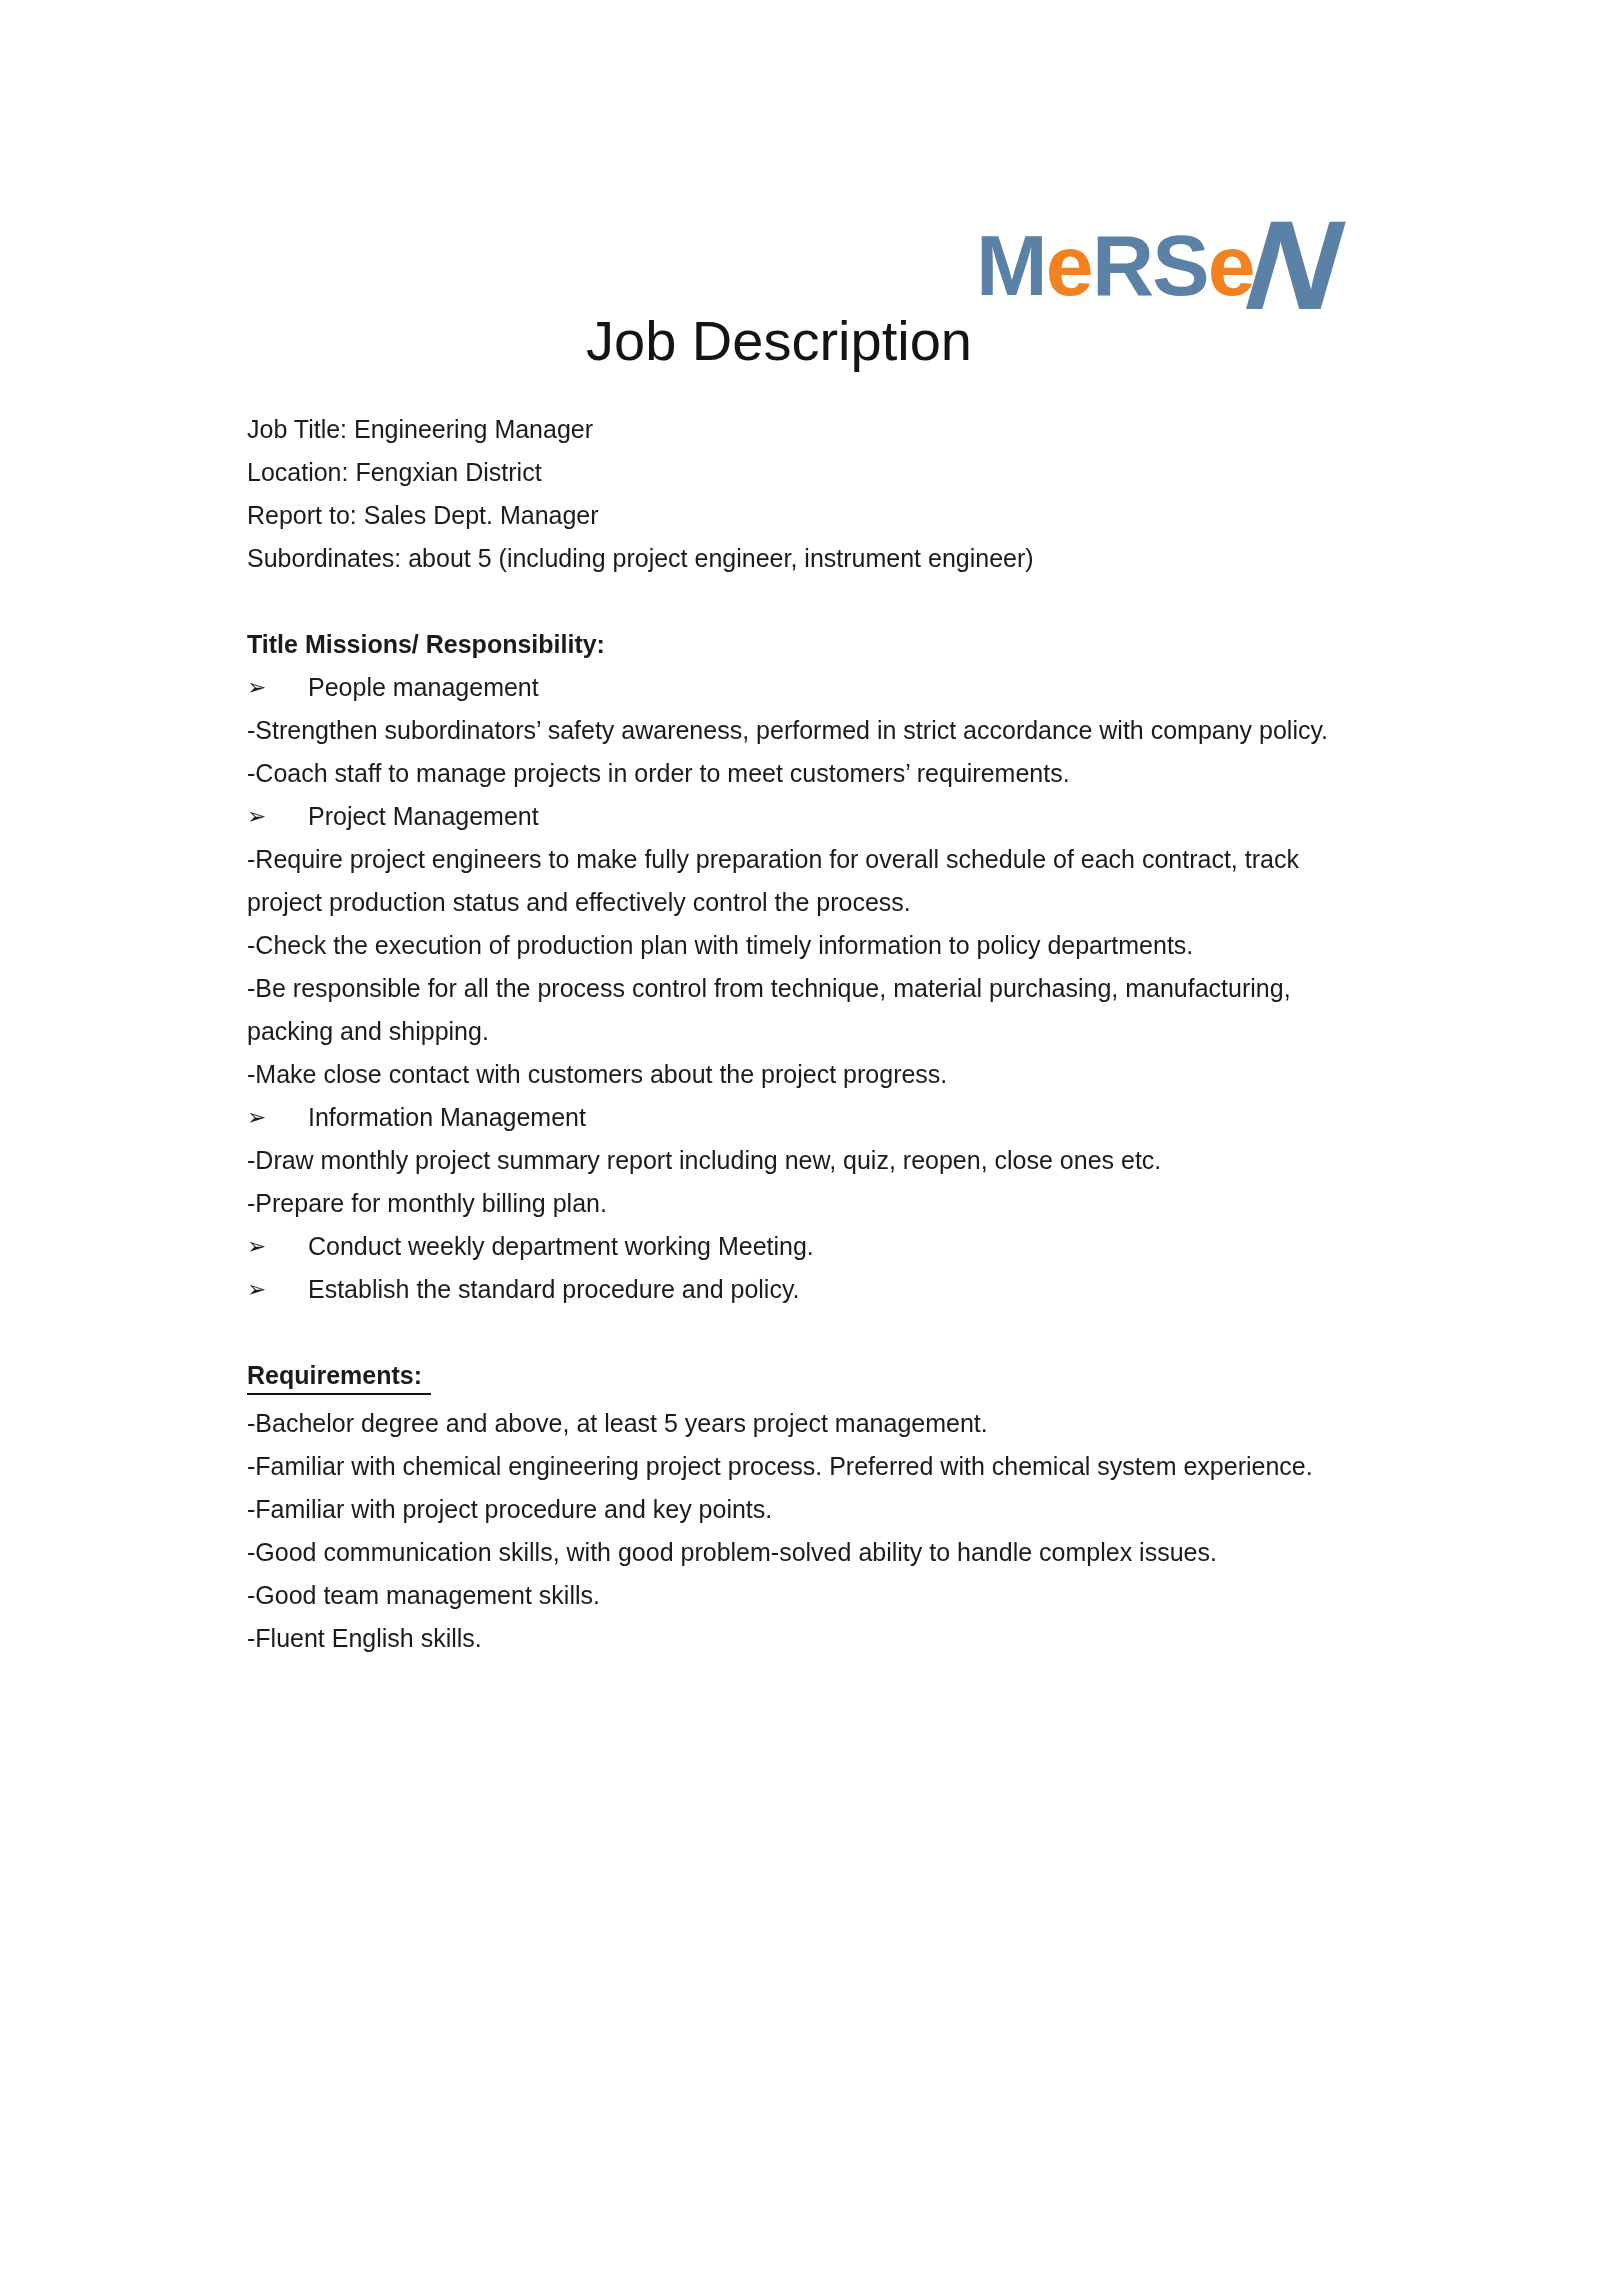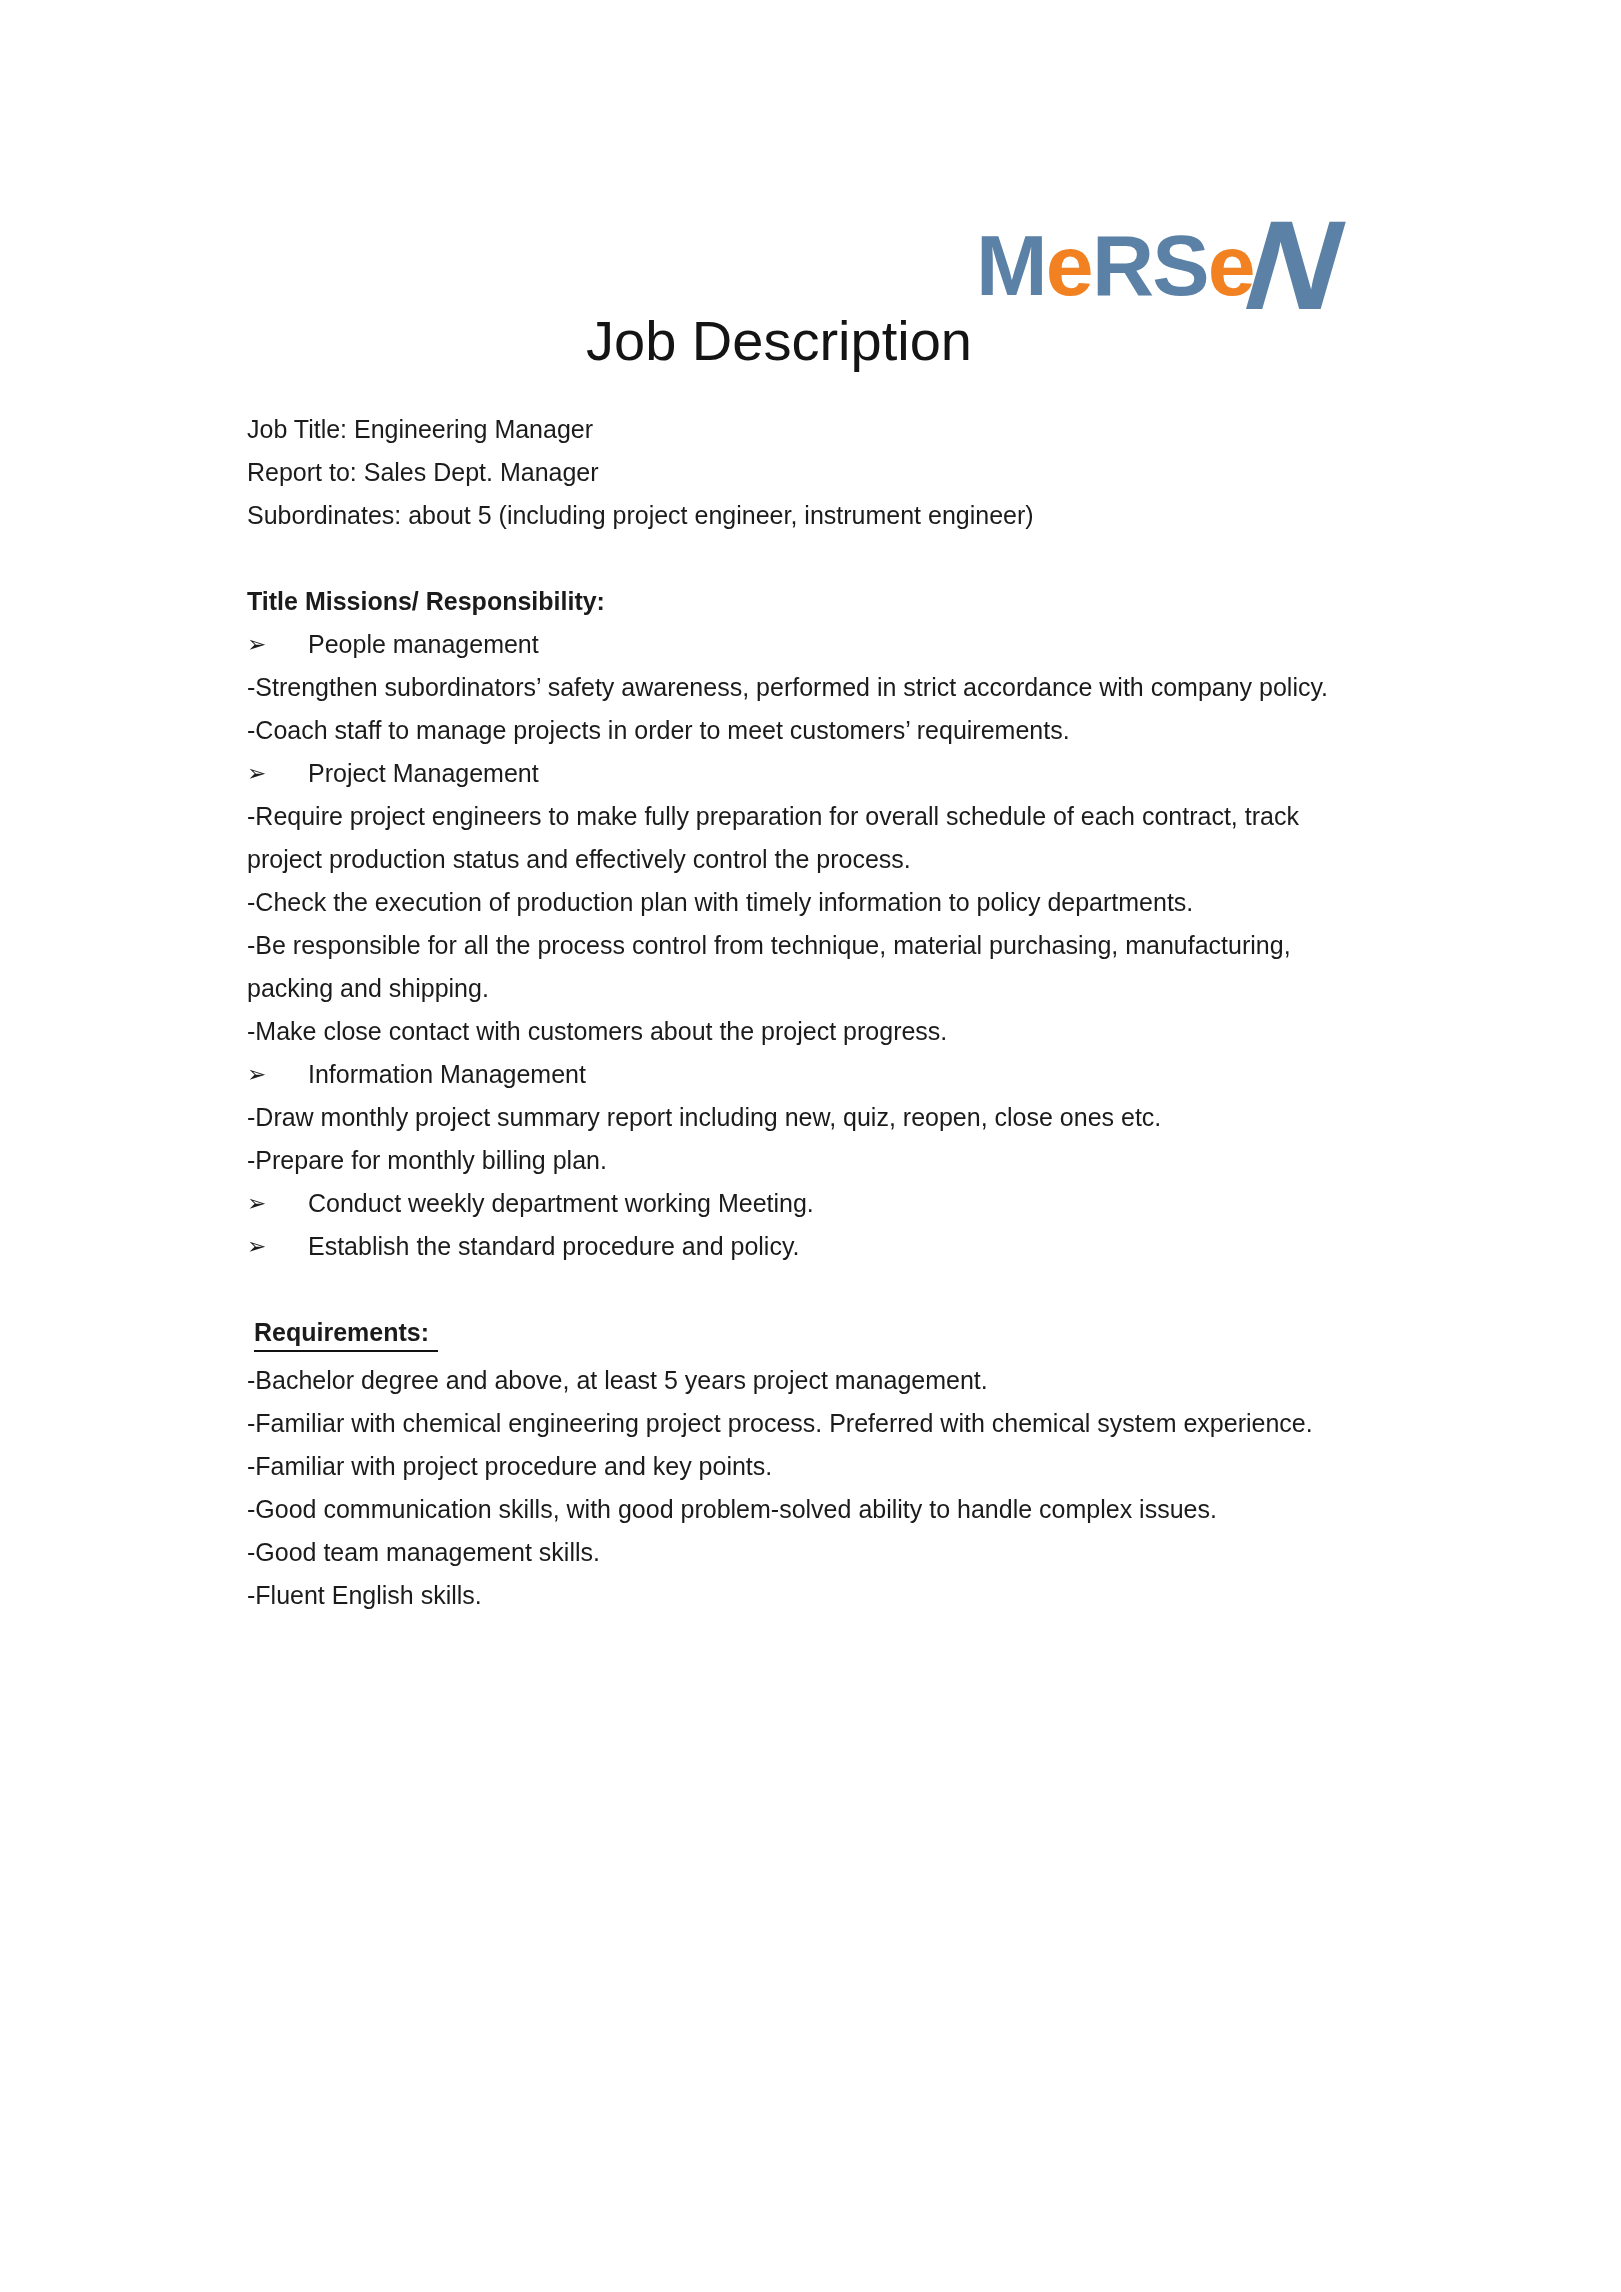--- a/index.html
+++ b/index.html
@@ -65,21 +65,20 @@
     font-weight: 700;
     font-size: 25px;
     line-height: 43px;
   }
   .heading.underlined {
     display: inline-block;
     border-bottom: 2.7px solid #111;
     line-height: 36px;
     margin-bottom: 7.1px;
     padding-right: 9px;
-    margin-left: 7px;
   }
 
   .body-line { }
 
   .bullet-row { display: flex; }
   .bullet-glyph {
     flex: none;
     width: 61px;
     font-family: "DejaVu Sans", sans-serif;
     font-size: 23px;
@@ -96,20 +95,21 @@
       <span class="logo-letter" style="color: rgb(242, 129, 33);">e</span>
       <span class="logo-letter" style="color: rgb(91, 130, 166);">R</span>
       <span class="logo-letter" style="color: rgb(91, 130, 166);">S</span>
       <span class="logo-letter" style="color: rgb(242, 129, 33);">e</span>
       <span class="logo-letter logo-n" style="color: rgb(91, 130, 166);">N</span>
     </div>
   <div class="title">Job Description</div>
   <div class="content">
     <div>
         <div class="meta-line">Job Title: Engineering Manager</div>
+        <div class="meta-line">Location: Fengxian District</div>
         <div class="meta-line">Report to: Sales Dept. Manager</div>
         <div class="meta-line">Subordinates: about 5 (including project engineer, instrument engineer)</div>
       </div>
     <div>
         <section>
           <div class="heading">Title Missions/ Responsibility:</div>
           <div class="bullet-row">
             <span class="bullet-glyph">➢</span>
             <span class="bullet-text">People management</span>
           </div>

